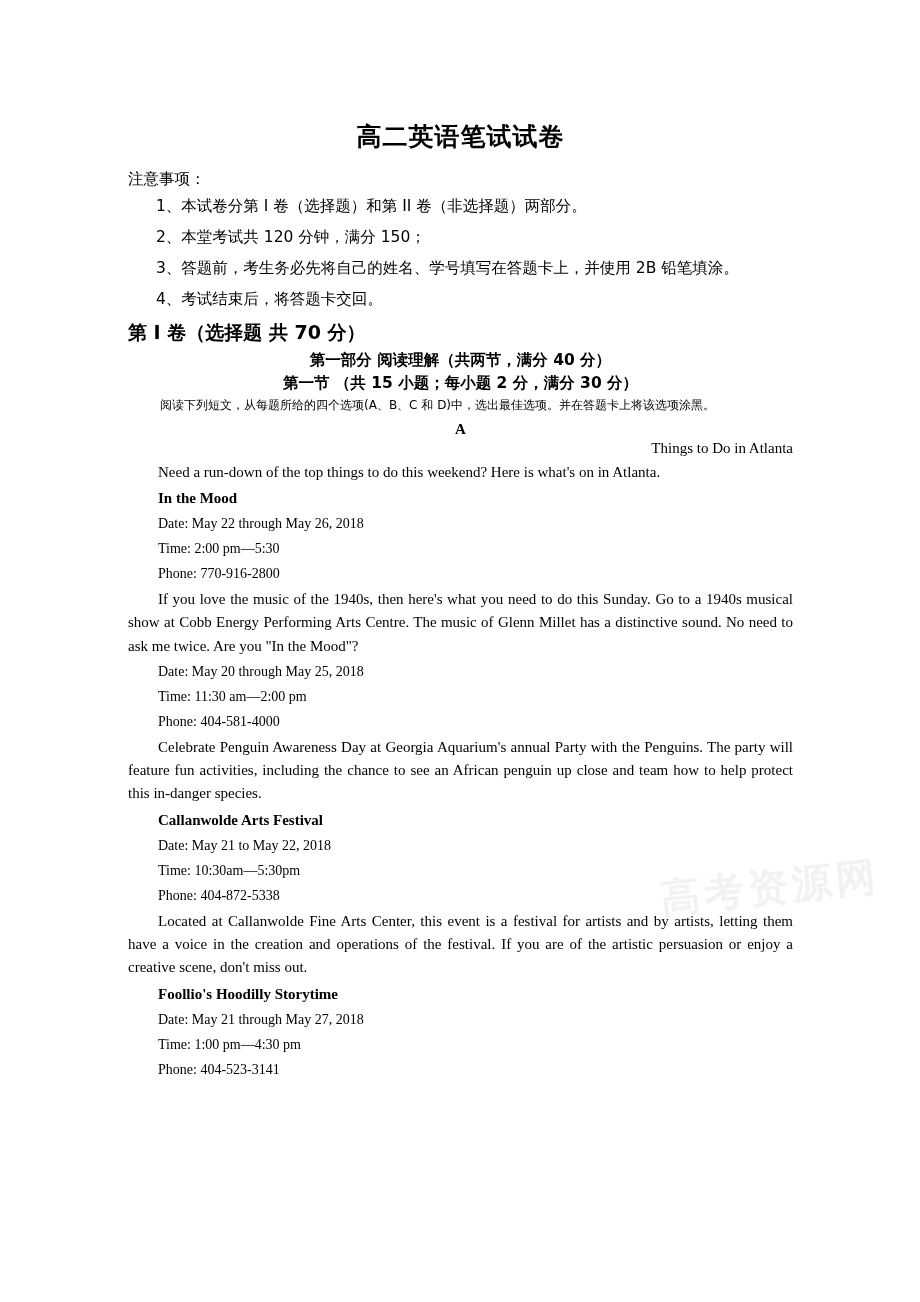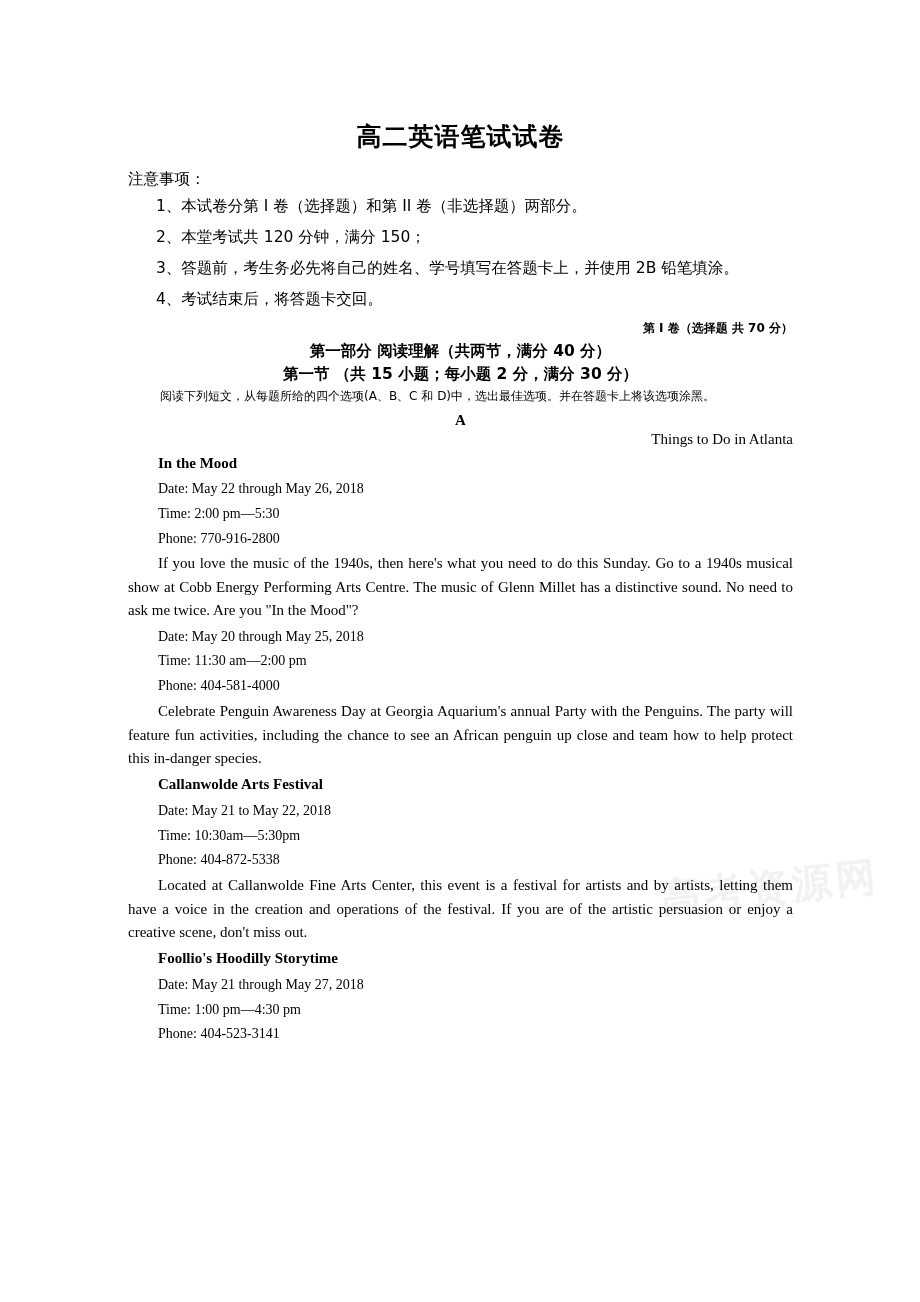--- a/index.html
+++ b/index.html
@@ -41,22 +41,22 @@
     margin: 0 0 6px 0;
     font-family: "DejaVu Sans", sans-serif;
   }
   .notice-item {
     font-size: 15.5px;
     margin: 0 0 10px 0;
     padding-left: 28px;
     font-family: "DejaVu Sans", sans-serif;
   }
   .section-center {
-    text-align: right;
-    font-size: 12px;
+    text-align: left;
+    font-size: 19px;
     font-weight: bold;
     font-family: "DejaVu Sans", sans-serif;
     margin: 8px 0 4px 0;
   }
   .part-head {
     font-size: 15.5px;
     font-weight: bold;
     font-family: "DejaVu Sans", sans-serif;
     margin: 2px 0 2px 0;
     text-align: center;
@@ -137,20 +137,21 @@
     <p class="notice-item">3、答题前，考生务必先将自己的姓名、学号填写在答题卡上，并使用 2B 铅笔填涂。</p>
     <p class="notice-item">4、考试结束后，将答题卡交回。</p>
 
     <p class="section-center">第 I 卷（选择题 共 70 分）</p>
     <p class="part-head">第一部分 阅读理解（共两节，满分 40 分）</p>
     <p class="part-head">第一节 （共 15 小题；每小题 2 分，满分 30 分）</p>
     <p class="instruction">阅读下列短文，从每题所给的四个选项(A、B、C 和 D)中，选出最佳选项。并在答题卡上将该选项涂黑。</p>
 
     <p class="letter-head">A</p>
     <p class="sub-title">Things to Do in Atlanta</p>
+    <p class="para indent">Need a run-down of the top things to do this weekend? Here is what's on in Atlanta.</p>
 
     <p class="ev-title"><span>In the Mood</span><span class="cn"></span></p>
     <p class="ev-line">Date: May 22 through May 26, 2018</p>
     <p class="ev-line">Time: 2:00 pm—5:30</p>
     <p class="ev-line">Phone: 770-916-2800</p>
     <p class="para indent">If you love the music of the 1940s, then here's what you need to do this Sunday. Go to a 1940s musical show at Cobb Energy Performing Arts Centre. The music of Glenn Millet has a distinctive sound. No need to ask me twice. Are you "In the Mood"?</p>
 
     <p class="ev-line">Date: May 20 through May 25, 2018</p>
     <p class="ev-line">Time: 11:30 am—2:00 pm</p>
     <p class="ev-line">Phone: 404-581-4000</p>

